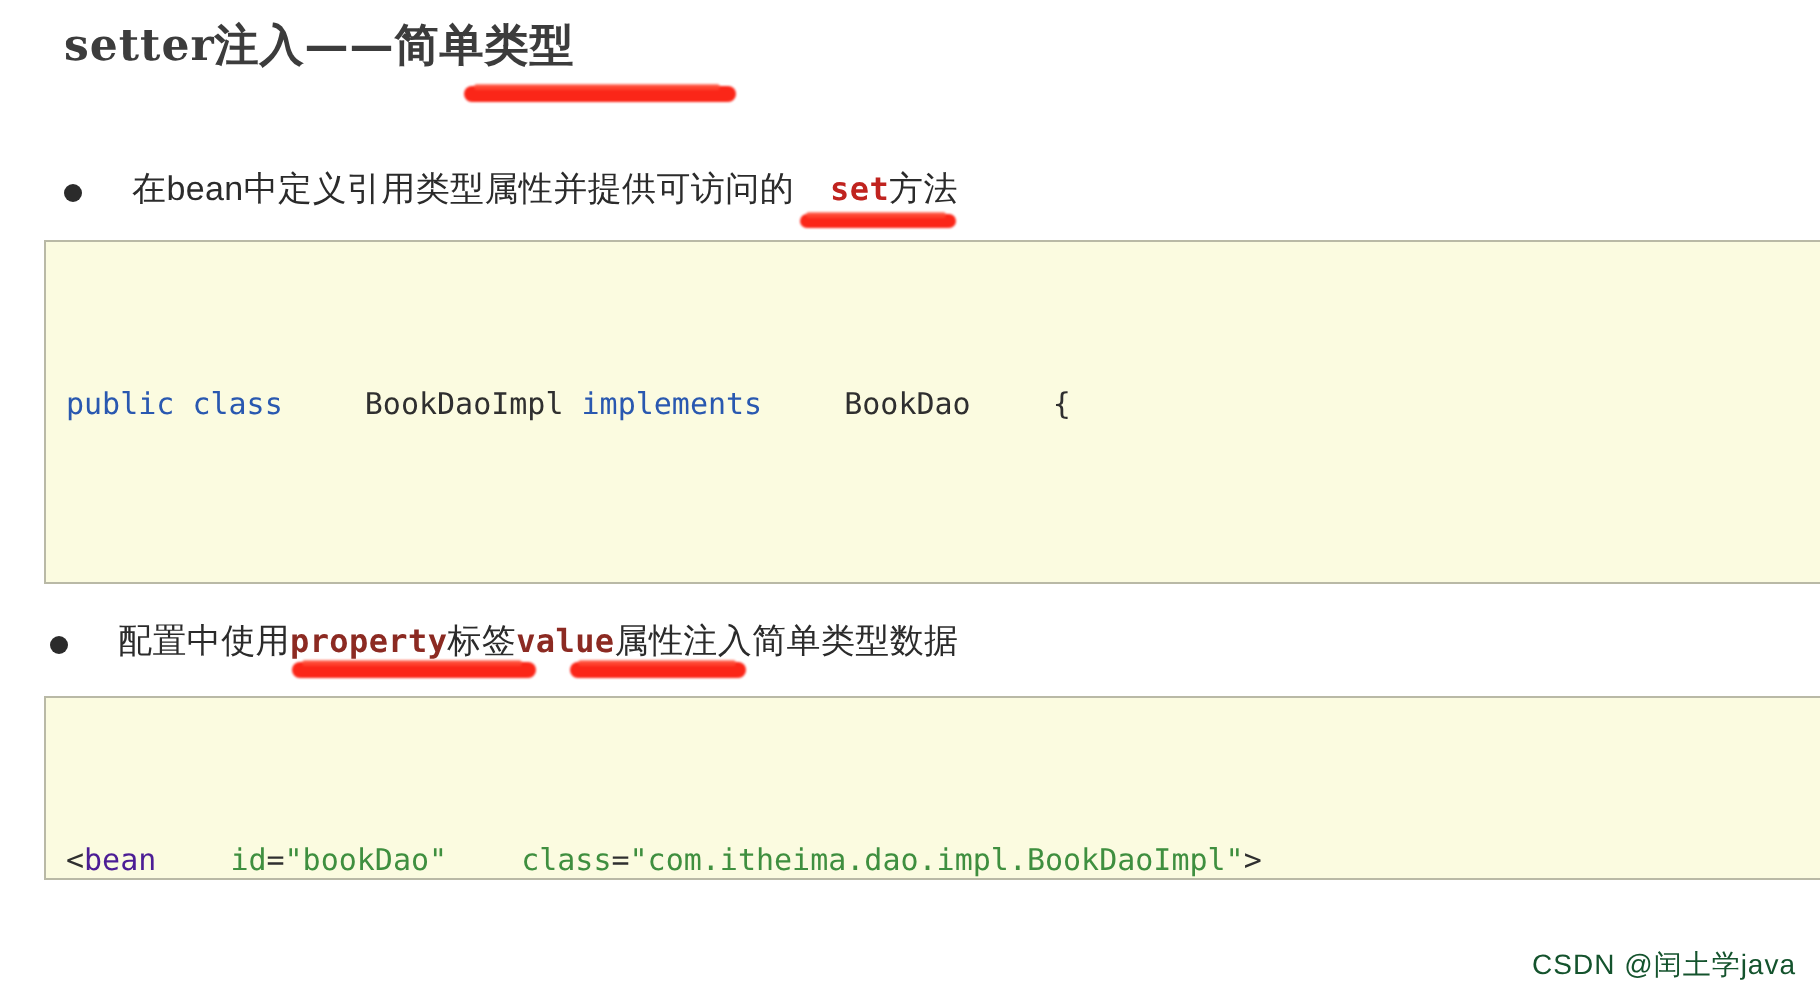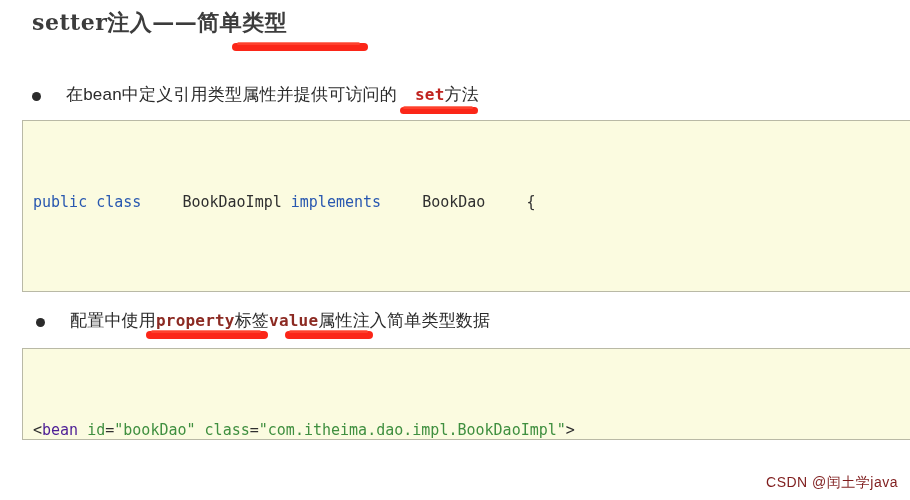--- a/index.html
+++ b/index.html
@@ -103,30 +103,30 @@
     white-space: pre;
   }
 
   
   .t-kw      { color: #2958b0; }
   .t-plain   { color: #2f2f2f; margin-left: 32px; }
 
   
   .x-tag     { color: #4c1d95; }
   .x-punc    { color: #2f2f2f; }
-  .x-attr    { color: #3f8f3f; }
+  .x-attr    { color: #3f8f3f; margin-left: 28px; }
   .x-val     { color: #3f8f3f; }
 
   
   .watermark {
     position: absolute;
     right: 12px;
     bottom: 8px;
     font-size: 14px;
-    color: #7f1d1d;
+    color: #14532d;
     letter-spacing: 0.5px;
     white-space: nowrap;
   }
 </style>
 </head>
 <body>
 
 <div class="slide-title">setter注入——简单类型</div>
 
 <div class="red-stroke" style="left:232px; top:43px; width:136px; height:8px;"></div>
@@ -147,21 +147,21 @@
 
   
 
   
 
   
 
   
 </div>
 
-<div class="bullet-row" style="left:36px; top:310px;">
+<div class="bullet-row" style="left:25px; top:310px;">
   <span class="bullet-dot"></span>
   <span class="bullet-text">
     <span>配置中使用</span><span class="kw-darkred">property</span><span>标签</span><span class="kw-darkred">value</span><span>属性注入简单类型数据</span>
   </span>
 </div>
 
 <div class="red-stroke" style="left:146px; top:331px; width:122px; height:8px;"></div>
 <div class="red-stroke" style="left:285px; top:331px; width:88px; height:8px;"></div>
 
 <div class="code-block" style="left:22px; top:348px; width:890px; height:92px;">

